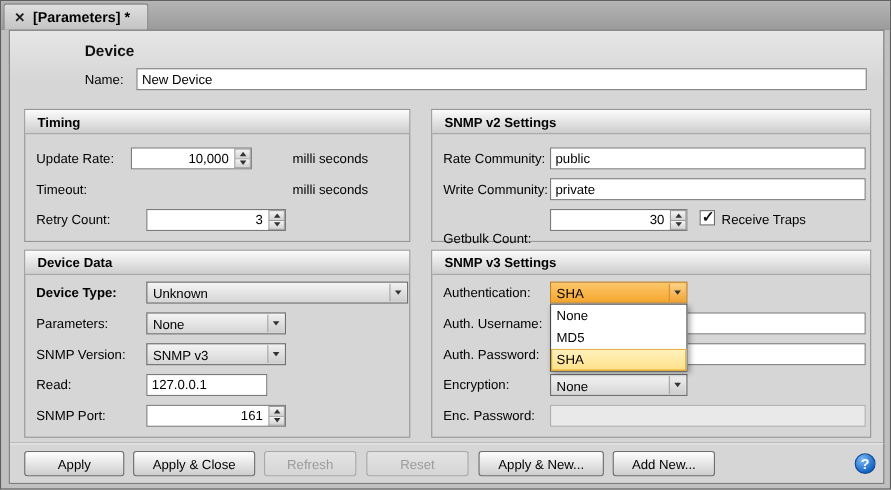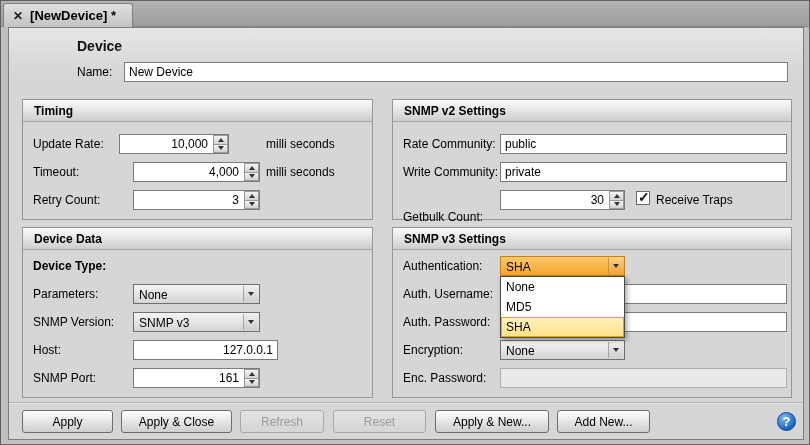--- a/index.html
+++ b/index.html
@@ -79,21 +79,21 @@
           text-align:center; line-height:18px; cursor:pointer; }
 </style>
 </head>
 <body>
 
 <div class="screen">
 
   <div class="tabbar">
     <div class="tab">
       <span class="tab-close">✕</span>
-      <span class="tab-title">[NewDevice] *</span>
+      <span class="tab-title">[Parameters] *</span>
     </div>
   </div>
 
   <div class="panel">
     <div class="device-title">Device</div>
     <span class="lbl" style="left:68px;top:37px;">Name:</span>
     <input class="txt" style="left: 115px; top: 34px; width: 664px;" value="New Device">
 
     <div class="group" style="left:13px;top:71px;width:351px;height:121px;">
       <div class="group-header">Timing</div>
@@ -106,70 +106,65 @@
               <i class="tri-up"></i>
             </div>
           <div class="spin-btn">
               <i class="tri-down"></i>
             </div>
         </div>
       </div>
       <span class="lbl" style="left:243px;top:37px;">milli seconds</span>
 
       <span class="lbl" style="left:10px;top:65px;">Timeout:</span>
-      <div class="spin" style="left:110px;top:62px;width:127px;">
-        <input class="spin-input" value="4,000" style="">
-        <div class="spin-btns">
-          <div class="spin-btn">
-              <i class="tri-up"></i>
-            </div>
-          <div class="spin-btn">
-              <i class="tri-down"></i>
-            </div>
-        </div>
-      </div>
       <span class="lbl" style="left:243px;top:65px;">milli seconds</span>
 
       <span class="lbl" style="left:10px;top:93px;">Retry Count:</span>
       <div class="spin" style="left:110px;top:90px;width:127px;">
         <input class="spin-input" value="3" style="">
         <div class="spin-btns">
           <div class="spin-btn">
               <i class="tri-up"></i>
             </div>
           <div class="spin-btn">
               <i class="tri-down"></i>
             </div>
         </div>
       </div>
     </div>
 
     <div class="group" style="left:13px;top:199px;width:351px;height:171px;">
       <div class="group-header">Device Data</div>
 
       <span class="lbl" style="left:10px;top:31px;font-weight:bold;">Device Type:</span>
+      <div class="combo" style="left:110px;top:28px;width:238px;">
+        <span class="combo-text">Unknown</span>
+        <span class="combo-arrow">
+            <i class="tri-down"></i>
+          </span>
+      </div>
 
       <span class="lbl" style="left:10px;top:59px;">Parameters:</span>
       <div class="combo" style="left:110px;top:56px;width:127px;">
         <span class="combo-text">None</span>
         <span class="combo-arrow">
             <i class="tri-down"></i>
           </span>
       </div>
 
       <span class="lbl" style="left:10px;top:87px;">SNMP Version:</span>
       <div class="combo" style="left:110px;top:84px;width:127px;">
         <span class="combo-text">SNMP v3</span>
         <span class="combo-arrow">
             <i class="tri-down"></i>
           </span>
       </div>
 
-      <span class="lbl" style="left:10px;top:115px;">Host:</span>
-      <input class="txt" style="left: 110px; top: 112px; width: 145px; text-align: right;" value="127.0.0.1">
+      <span class="lbl" style="left:10px;top:115px;">Read:</span>
+      <input class="txt" style="left: 110px; top: 112px; width: 110px;" value="127.0.0.1">
 
       <span class="lbl" style="left:10px;top:143px;text-align:center;">SNMP Port:</span>
       <div class="spin" style="left:110px;top:140px;width:127px;">
         <input class="spin-input" value="161" style="">
         <div class="spin-btns">
           <div class="spin-btn">
               <i class="tri-up"></i>
             </div>
           <div class="spin-btn">
               <i class="tri-down"></i>

